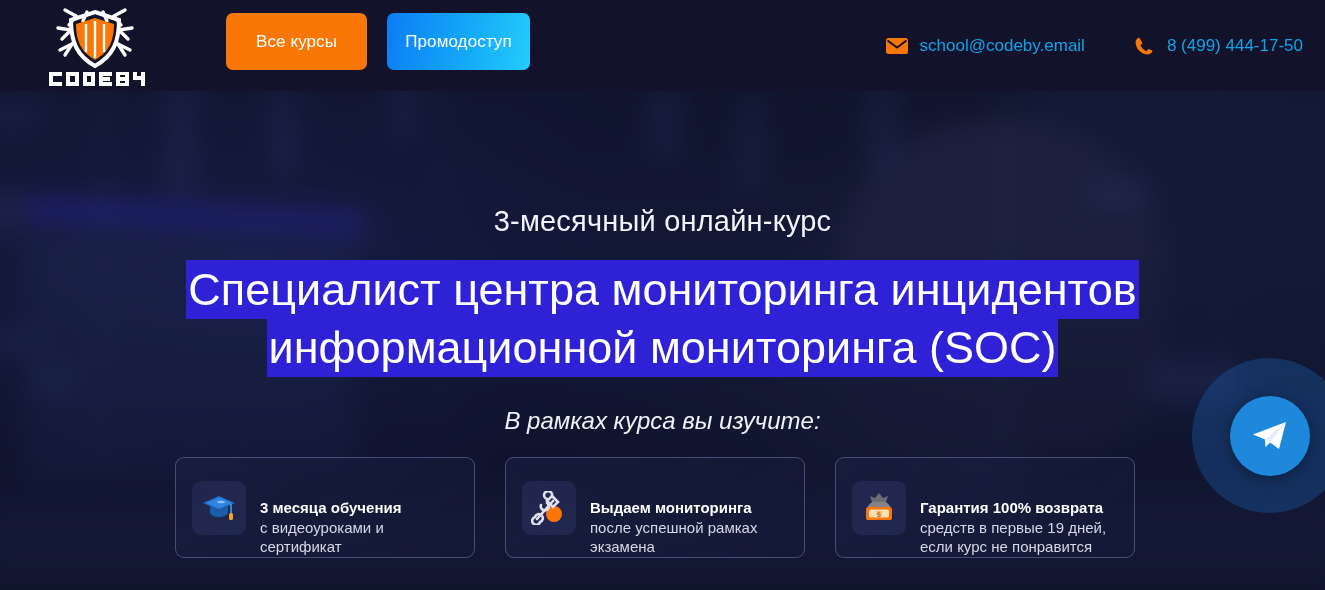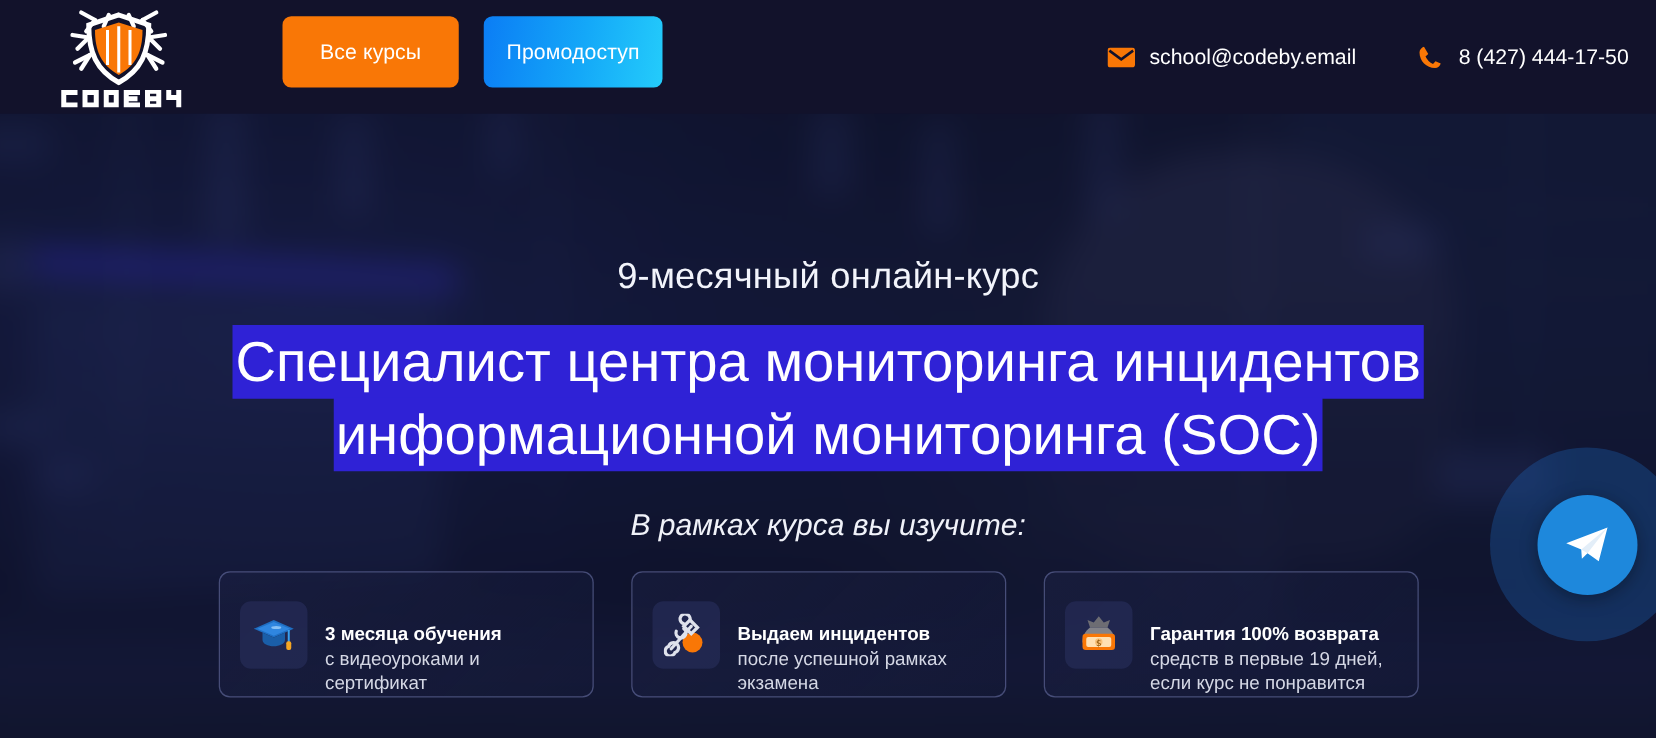--- a/index.html
+++ b/index.html
@@ -49,21 +49,21 @@
   .btn-promo   { width:143px; background:linear-gradient(100deg,#0b7df5 0%,#14a8f8 55%,#24ccfb 100%); }
 
   
   .contacts {
     position:absolute; right:22px; top:0;
     height:91px;
     display:flex; align-items:center; gap:48px;
   }
   .contact {
     display:flex; align-items:center; gap:12px;
-    color:#ffffff; font-size:17px; white-space:nowrap;
+    color:#0ea5e9; font-size:17px; white-space:nowrap;
     cursor:pointer;
   }
   .contact .ico { display:flex; align-items:center; width:22px; height:22px; }
 
   
   .hero {
     position:absolute; left:0; top:91px;
     width:1325px; height:499px;
     overflow:hidden;
     background:#121634;
@@ -280,21 +280,21 @@
           </svg>
         </span>
         <span>school@codeby.email</span>
       </div>
       <div class="contact">
         <span class="ico">
           <svg width="22" height="22" viewBox="0 0 22 22">
             <path d="M6.2 2.4 C4.2 3 2.6 4.8 2.6 7 c0 6.8 5.6 12.4 12.4 12.4 2.2 0 4-1.6 4.6-3.6 l-4.2-1.8 -2 2.2 c-2.6-1.2-4.8-3.4-6-6 l2.2-2 z" fill="#f97706"></path>
           </svg>
         </span>
-        <span>8 (427) 444-17-50</span>
+        <span>8 (499) 444-17-50</span>
       </div>
     </div>
   </div>
 
   <div class="hero">
     <div class="hero-bg">
       <div class="bg-base"></div>
       <div class="bg-wall"></div>
       <div class="bg-person"></div>
       <div class="bg-monitor"></div>
@@ -314,21 +314,21 @@
       <div class="bg-panel" style="left:900px;top:16px;width:26px;height:96px;"></div>
       <div class="bg-panel" style="left:1120px;top:120px;width:60px;height:26px;"></div>
       <div class="bg-panel" style="left:1180px;top:300px;width:90px;height:40px;"></div>
       <div class="bg-desk"></div>
       <div class="bg-tint"></div>
     </div>
   </div>
 
   <div class="hero-content">
 
-    <div class="eyebrow">9-месячный онлайн-курс</div>
+    <div class="eyebrow">3-месячный онлайн-курс</div>
 
     <div class="headline">
       <span class="hl">Специалист центра мониторинга инцидентов</span><br>
       <span class="hl">информационной мониторинга (SOC)</span>
     </div>
 
     <div class="subtitle">В рамках курса вы изучите:</div>
 
     <div class="cards">
 
@@ -356,21 +356,21 @@
             <g fill="none" stroke="#dfe2ec" stroke-width="2.6" stroke-linecap="round">
               <path d="M6 28 L22 10"></path>
               <path d="M4 26 a4 4 0 1 0 5 5 a4 4 0 1 0 -5 -5"></path>
               <path d="M21 5 l6 6 l-5 5 l-6 -6 z"></path>
               <path d="M16 8 a4 4 0 1 1 5 -3"></path>
               <path d="M10 14 a4 4 0 1 0 6 -2"></path>
             </g>
           </svg>
         </div>
         <div class="card-text">
-          <div class="card-title">Выдаем инцидентов</div>
+          <div class="card-title">Выдаем мониторинга</div>
           <div class="card-desc">после успешной рамках экзамена</div>
         </div>
       </div>
 
       <div class="card">
         <div class="card-icon">
           <svg width="36" height="34" viewBox="0 0 36 34">
             <path d="M18 2 L22 7 L27 5 L25 11 h-14 L9 5 L14 7 Z" fill="#6d6d73"></path>
             <path d="M11 11 h14 c4 3 6 7 6 11 c0 4-4 7-13 7 s-13-3-13-7 c0-4 2-8 6-11 z" fill="#838389"></path>
             <rect x="5" y="16" width="26" height="13" rx="2.6" fill="#f97706"></rect>

